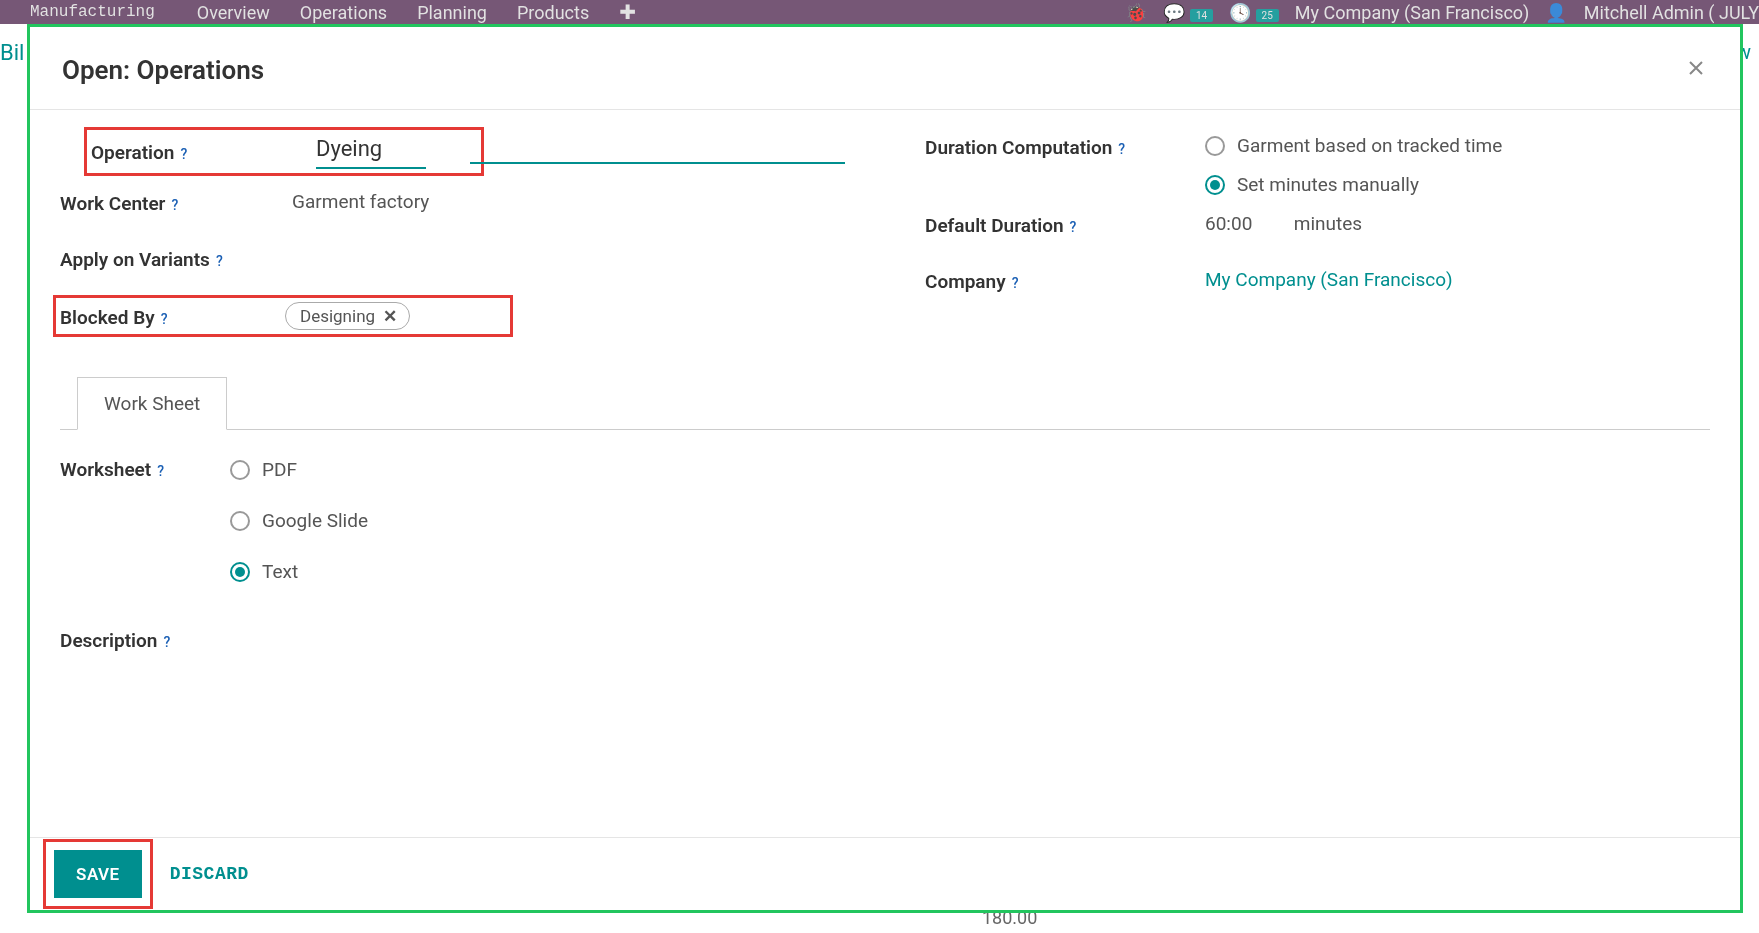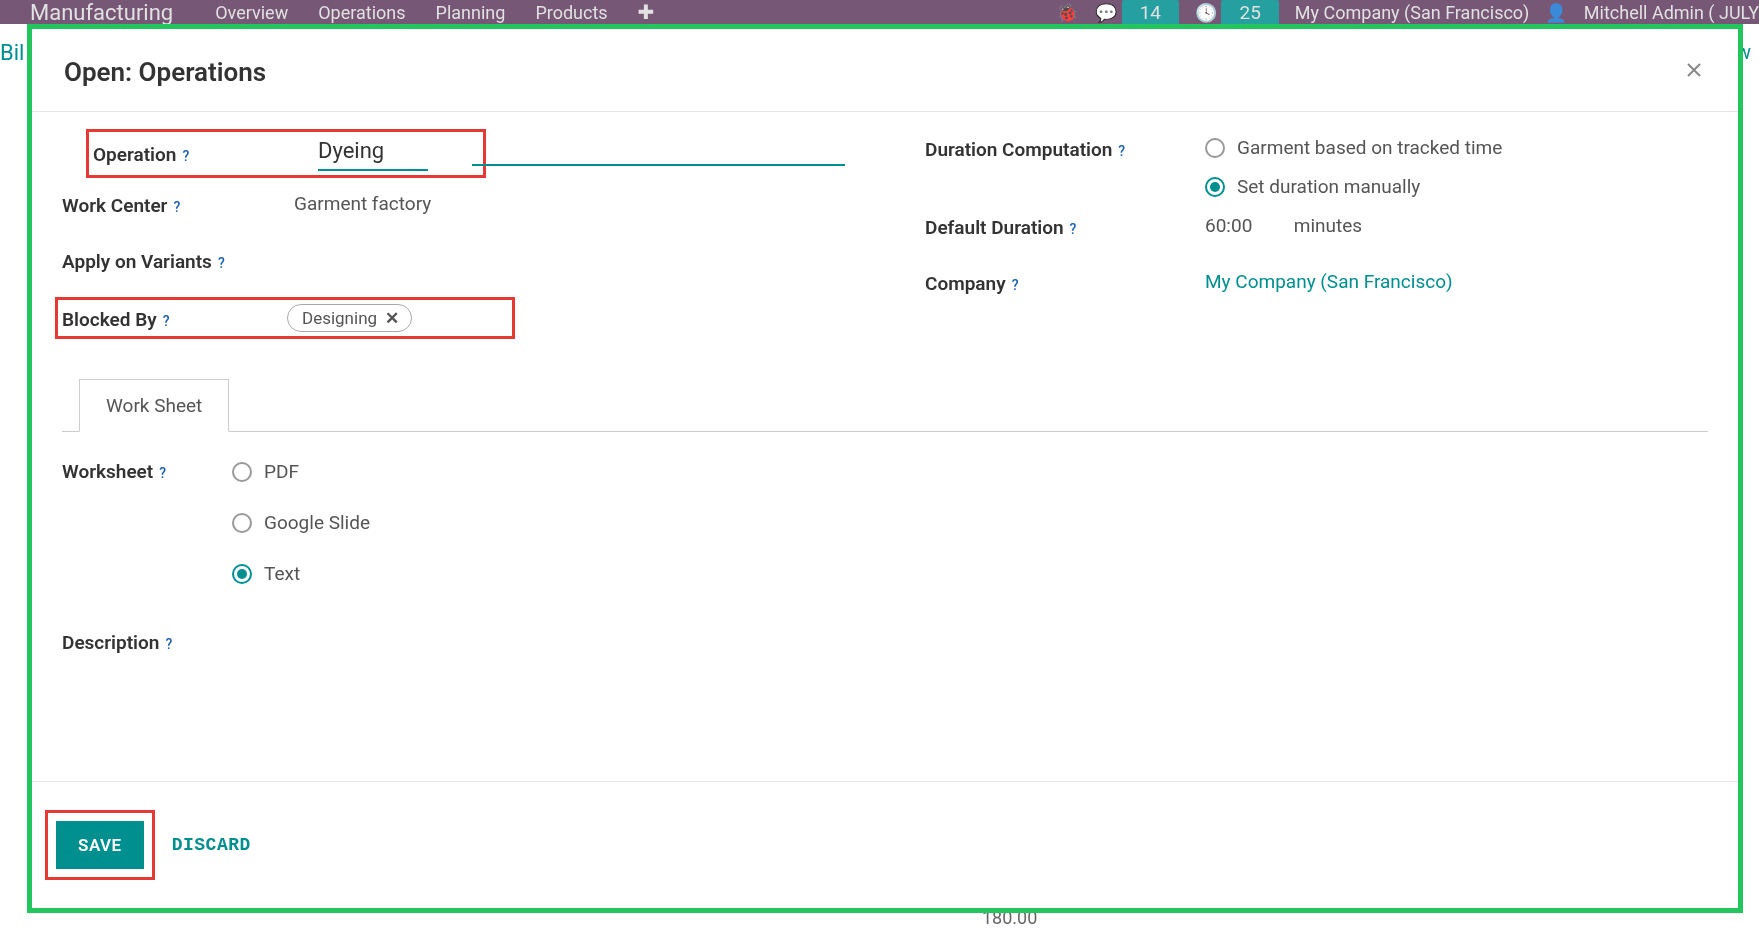--- a/index.html
+++ b/index.html
@@ -1,31 +1,31 @@
 <!DOCTYPE html>
 <html><head>
 <meta charset="utf-8">
 <style>
 * { margin:0; padding:0; box-sizing:border-box; font-family:-apple-system,BlinkMacSystemFont,"Segoe UI",Roboto,sans-serif; }
 body { background:#fff; width:1759px; height:933px; overflow:hidden; position:relative; }
 
 
 .topnav { position:absolute; top:0; left:0; right:0; height:24px; background:#5f3a5f; display:flex; align-items:center; padding-left:30px; color:#ddd; font-size:18px; gap:30px; filter:blur(0.5px); opacity:0.85; }
-.topnav .brand { font-weight:400; margin-right:12px; font-size:22px; }
+.topnav .brand { font-weight:400; margin-right:12px; font-size:16px;font-family:Liberation Mono, monospace; }
 .topnav .navitem { cursor:pointer; }
 .topnav .spacer { flex:1; }
-.topnav .badge { background:#008f8f; font-size:19px; padding:1px 18px; border-radius:2px; margin-left:4px; }
+.topnav .badge { background:#008f8f; font-size:10px; padding:1px 6px; border-radius:2px; margin-left:4px; }
 .topnav .icon-area { display:flex; align-items:center; gap:16px; }
 
 .bg-text-left { position:absolute; top:40px; left:0; color:#008f8f; font-size:22px; filter:blur(0.5px); }
 .bg-text-right { position:absolute; top:40px; right:8px; color:#008f8f; font-size:20px; filter:blur(0.5px); }
 .bg-num { position:absolute; bottom:5px; left:982px; color:#666; font-size:18px; filter:blur(0.5px); }
 
 
-.dialog { position:absolute; top:24px; left:27px; right:16px; bottom:20px; background:#fff; border:5px solid #22c55e; display:flex; flex-direction:column; }
+.dialog { position:absolute; top:24px; left:27px; right:16px; bottom:20px; background:#fff; border:3px solid #22c55e; display:flex; flex-direction:column; }
 .dlg-head { display:flex; align-items:center; justify-content:space-between; padding:28px 32px 24px 32px; border-bottom:1px solid #e5e5e5; }
 .dlg-title { font-size:26px; font-weight:600; color:#333; }
 .dlg-close { cursor:pointer; color:#888; }
 .dlg-close svg { width:24px; height:24px; }
 
 .dlg-body { padding:24px 30px 10px 30px; flex:1; overflow:auto; }
 .form-grid { display:flex; gap:80px; }
 .col { flex:1; }
 .row { display:flex; align-items:flex-start; min-height:56px; }
 .lbl { width:232px; font-size:19px; font-weight:600; color:#333; display:flex; align-items:baseline; gap:4px; padding-top:2px; }
@@ -53,21 +53,21 @@
 .tab { border:1px solid #ccc; border-bottom:1px solid #fff; padding:14px 26px; font-size:19px; color:#555; position:relative; bottom:-1px; background:#fff;margin-left:17px; }
 
 .sheet-area { padding-top:28px; }
 .sheet-row { display:flex; align-items:flex-start; }
 .sheet-lbl { width:170px; font-size:19px; font-weight:600; color:#333; display:flex; align-items:baseline; gap:4px; }
 .sheet-opts { display:flex; flex-direction:column; gap:12px; }
 
 .desc-row { margin-top:30px; }
 
 
-.dlg-foot { border-top:1px solid #e5e5e5; padding:39px 24px; display:flex; align-items:center; gap:28px; }
+.dlg-foot { border-top:1px solid #e5e5e5; padding:12px 24px; display:flex; align-items:center; gap:28px; }
 .btn-save { background:#008f8f; color:#fff; border:none; font-size:17px; font-weight:600; padding:14px 22px; cursor:pointer; letter-spacing:0.5px; }
 .btn-discard { background:none; border:none; color:#008f8f; font-size:18px; font-weight:600; cursor:pointer; letter-spacing:0.5px;font-family:Liberation Mono, monospace; }
 .hl-red-foot { border:3px solid #e53935; padding:8px; margin:-11px; display:inline-flex; }
 </style>
 </head>
 <body>
 
 <div class="topnav">
   <span class="brand">Manufacturing</span>
   <span class="navitem">Overview</span>
@@ -152,21 +152,21 @@
             <span>Duration Computation</span>
             <span class="help">?</span>
           </div>
           <div class="val">
             <div class="radio-item">
               <span class="radio"></span>
               <span>Garment based on tracked time</span>
             </div>
             <div class="radio-item">
               <span class="radio checked"></span>
-              <span>Set duration manually</span>
+              <span>Set minutes manually</span>
             </div>
           </div>
         </div>
 
         <div class="row">
           <div class="lbl" style="width:280px;">
             <span>Default Duration</span>
             <span class="help">?</span>
           </div>
           <div class="val">

